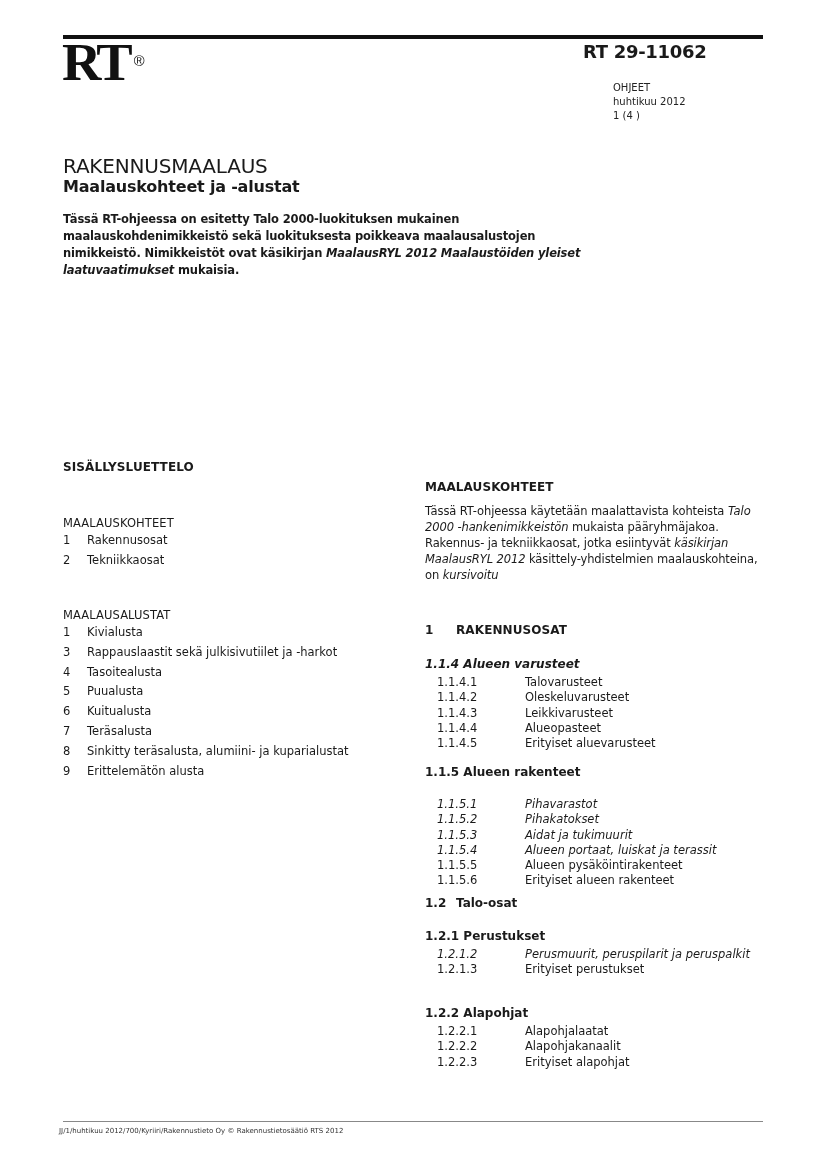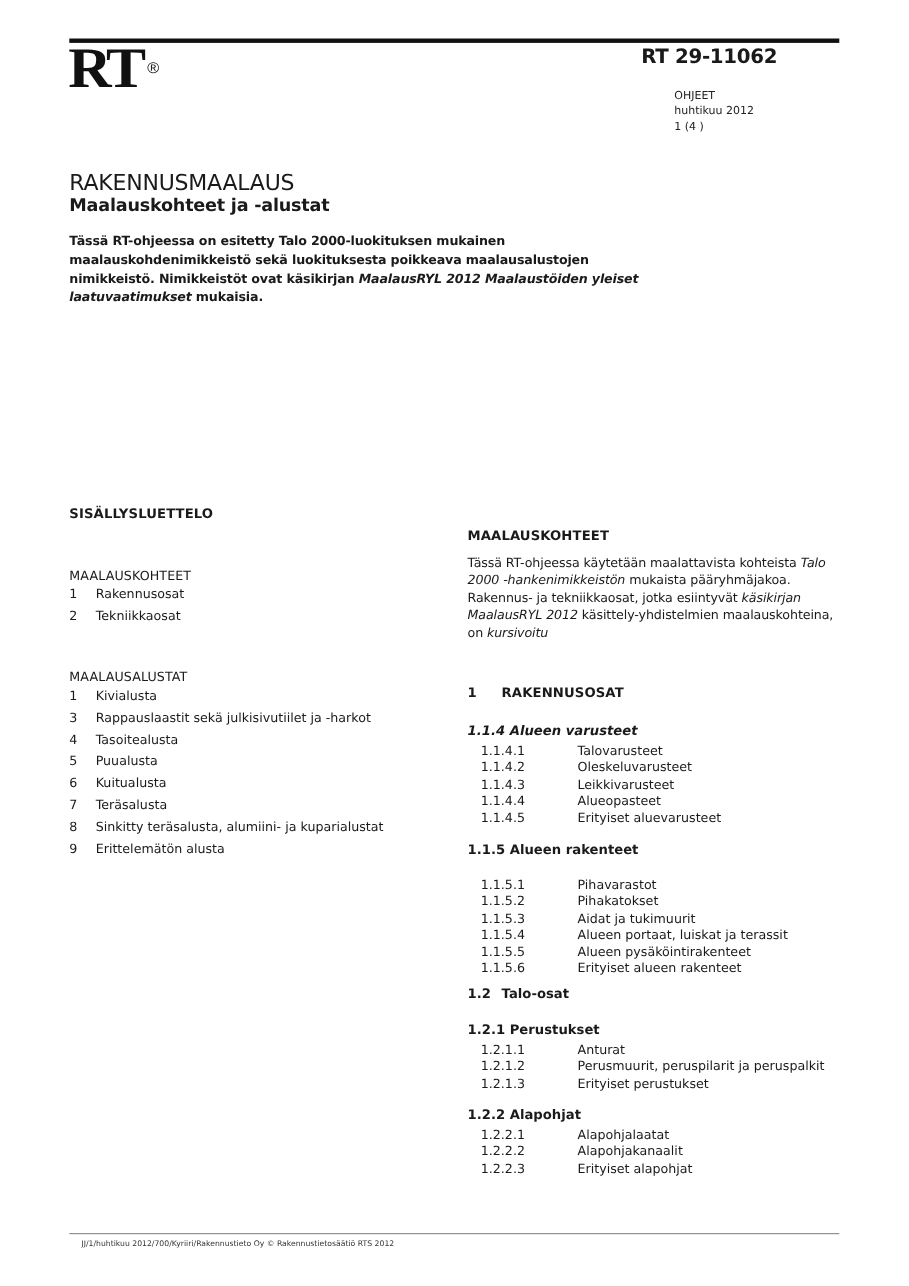--- a/index.html
+++ b/index.html
@@ -20,23 +20,23 @@
   .toc-head { font-size:11.5px; letter-spacing:0.1px; }
   .toc-row { font-size:11.5px; height:19.8px; line-height:19.8px; white-space:nowrap; }
   .toc-row .n { display:inline-block; width:24px; }
   .para { left:425px; top:503px; width:345px; font-size:11.5px; line-height:16px; letter-spacing:-0.1px;}
   .para i { font-style:italic; }
   .h1 { font-size:12px; font-weight:bold; letter-spacing:0.1px; }
   .h1 .n { display:inline-block; width:31px; }
   .h3 { font-size:12px; font-weight:bold; }
   .item { font-size:11.5px; height:15.3px; line-height:15.3px; white-space:nowrap; }
   .item .n { display:inline-block; width:88px; padding-left:12px; }
-  .item.it { }
+  .item.it { font-style:italic; }
   .foot-rule { left:63px; top:1121px; width:700px; height:1px; background:#888; }
-  .footer { left:63px; top:1127px; font-size:7px; color:#333;padding-left:11px; }
+  .footer { left:48px; top:1127px; font-size:7px; color:#333;padding-left:11px; }
 </style>
 </head>
 <body>
 
 <div class="abs top-rule"></div>
 <div class="abs logo"><span>RT</span><sup>®</sup></div>
 <div class="abs docnum">RT 29-11062</div>
 <div class="abs meta">
   <div>OHJEET</div>
   <div>huhtikuu 2012</div>
@@ -87,21 +87,20 @@
   <div class="item it"><span class="n">1.1.5.3</span><span>Aidat ja tukimuurit</span></div>
   <div class="item it"><span class="n">1.1.5.4</span><span>Alueen portaat, luiskat ja terassit</span></div>
   <div class="item"><span class="n">1.1.5.5</span><span>Alueen pysäköintirakenteet</span></div>
   <div class="item"><span class="n">1.1.5.6</span><span>Erityiset alueen rakenteet</span></div>
 </div>
 
 <div class="abs h3" style="left:425px;top:896px;"><span style="display:inline-block;width:31px;">1.2</span><span>Talo-osat</span></div>
 
 <div class="abs" style="left:425px;top:929px;">
   <div class="h3" style="margin-bottom:4px;">1.2.1 Perustukset</div>
-  <div class="item"><span class="n">1.2.1.1</span><span>Anturat</span></div>
   <div class="item it"><span class="n">1.2.1.2</span><span>Perusmuurit, peruspilarit ja peruspalkit</span></div>
   <div class="item"><span class="n">1.2.1.3</span><span>Erityiset perustukset</span></div>
 </div>
 
 <div class="abs" style="left:425px;top:1006px;">
   <div class="h3" style="margin-bottom:4px;">1.2.2 Alapohjat</div>
   <div class="item"><span class="n">1.2.2.1</span><span>Alapohjalaatat</span></div>
   <div class="item"><span class="n">1.2.2.2</span><span>Alapohjakanaalit</span></div>
   <div class="item"><span class="n">1.2.2.3</span><span>Erityiset alapohjat</span></div>
 </div>

